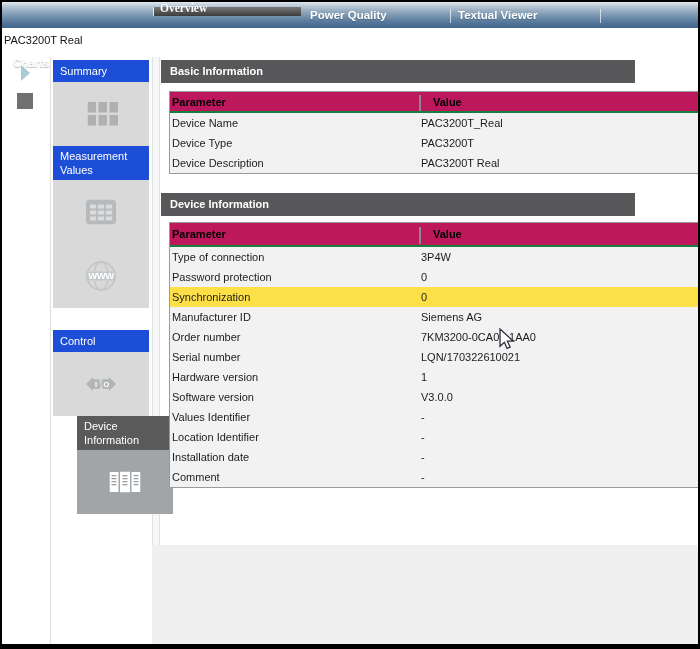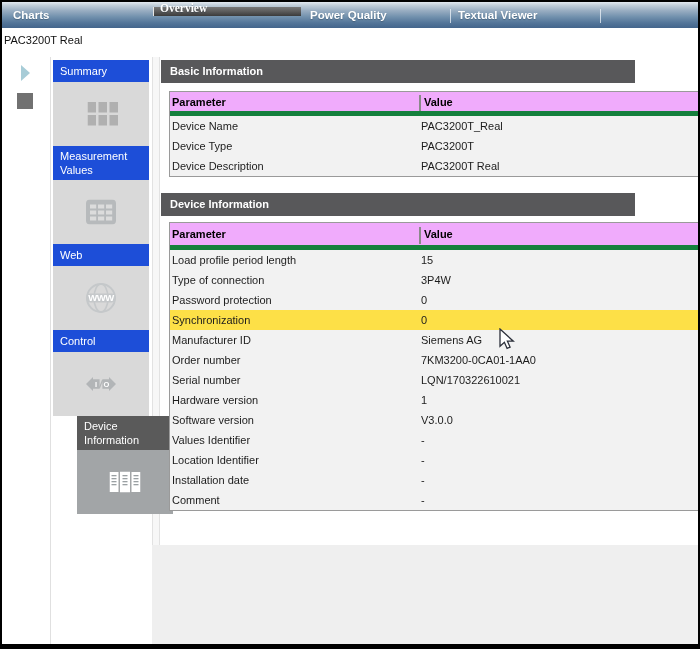--- a/index.html
+++ b/index.html
@@ -38,34 +38,34 @@
   .sbhead2{height:34px;line-height:14px;padding-top:3px;}
   .sbicon{height:64px;background:#d9d9d9;position:relative;}
   .sbdark .sbhead{background:#5a5a5a;}
   .sbdark .sbicon{background:#a2a5a7;}
   .cicon{position:absolute;left:50%;top:50%;transform:translate(-50%,-50%);}
   
   .secbar{position:absolute;left:161px;width:474px;height:23px;background:#58585a;
     color:#fff;font-size:11px;font-weight:bold;line-height:23px;padding-left:9px;box-sizing:border-box;}
   
   .tbl{position:absolute;left:169px;width:529px;border-top:1px solid #9a9a9a;border-left:1px solid #9a9a9a;}
-  .thead{position:relative;background:#f0abfc;border-bottom:5px solid #15803d;}
+  .thead{position:relative;background:#be185d;border-bottom:2px solid #15803d;}
   .thead .c1,.thead .c2{font-weight:bold;color:#000;}
-  .thead .c2{left:254px;}
+  .thead .c2{left:263px;}
   .row{position:relative;height:20px;background:#f2f2f2;}
   .row.hov{background:#fde047;}
   .c1{position:absolute;left:2px;top:50%;transform:translateY(-50%);font-size:11px;color:#1c1c1c;white-space:nowrap;}
   .c2{position:absolute;left:251px;top:50%;transform:translateY(-50%);font-size:11px;color:#1c1c1c;white-space:nowrap;}
   .cdiv{position:absolute;left:249px;width:2px;background:#8a8a8a;}
   .tbot{position:relative;height:0;border-bottom:1px solid #9a9a9a;}
 </style>
 </head>
 <body>
   <div class="abs" id="tabbar">
-    <span class="tabtxt" style="left:11px;">Charts</span>
+    <span class="tabtxt" style="left:11px;margin-top:48px;">Charts</span>
     <div id="tab-overview">
       <span class="tabtxt" style="left:6px;top:calc(50% - 3.5px);">Overview</span>
     </div>
     <span class="tabtxt" style="left:308px;">Power Quality</span>
     <span class="tabtxt" style="left:456px;">Textual Viewer</span>
     <div class="tabsep" style="left:448px;"></div>
     <div class="tabsep" style="left:598px;"></div>
   </div>
   <div class="abs" id="title">PAC3200T Real</div>
 
@@ -107,21 +107,20 @@
           <rect x="12" y="11" width="6.2" height="4"></rect>
           <rect x="20" y="11" width="6.2" height="4"></rect>
           <rect x="4" y="17" width="6.2" height="4"></rect>
           <rect x="12" y="17" width="6.2" height="4"></rect>
           <rect x="20" y="17" width="6.2" height="4"></rect>
         </g>
       </svg>
     </div>
   </div>
   <div class="sb" style="top:244px;">
-    <div class="sbhead sbhead1">Web</div>
     <div class="sbicon">
       <svg class="cicon" width="32" height="32" viewBox="0 0 32 32">
         <circle cx="16" cy="16" r="14" fill="none" stroke="#c5c8ca" stroke-width="2"></circle>
         <ellipse cx="16" cy="16" rx="7" ry="14" fill="none" stroke="#c5c8ca" stroke-width="1.6"></ellipse>
         <rect x="1" y="11.5" width="30" height="9" rx="4.5" fill="#c5c8ca"></rect>
         <text x="16" y="18.8" text-anchor="middle" font-family="Liberation Sans" font-size="9.5" font-weight="bold" letter-spacing="-0.4" fill="#ffffff">WWW</text>
       </svg>
     </div>
   </div>
   <div class="sb" style="top:330px;">
@@ -186,24 +185,20 @@
   </div>
 
   <div class="secbar" style="top:193px;">Device Information</div>
   <div class="tbl" style="top:222px;">
     <div class="thead" style="height:22px;">
       <span class="c1">Parameter</span>
       <span class="c2">Value</span>
       <div class="cdiv" style="top:4px;height:17px;"></div>
     </div>
     <div class="row">
-      <span class="c1">Load profile period length</span>
-      <span class="c2">15</span>
-    </div>
-    <div class="row">
       <span class="c1">Type of connection</span>
       <span class="c2">3P4W</span>
     </div>
     <div class="row">
       <span class="c1">Password protection</span>
       <span class="c2">0</span>
     </div>
     <div class="row hov">
       <span class="c1">Synchronization</span>
       <span class="c2">0</span>

